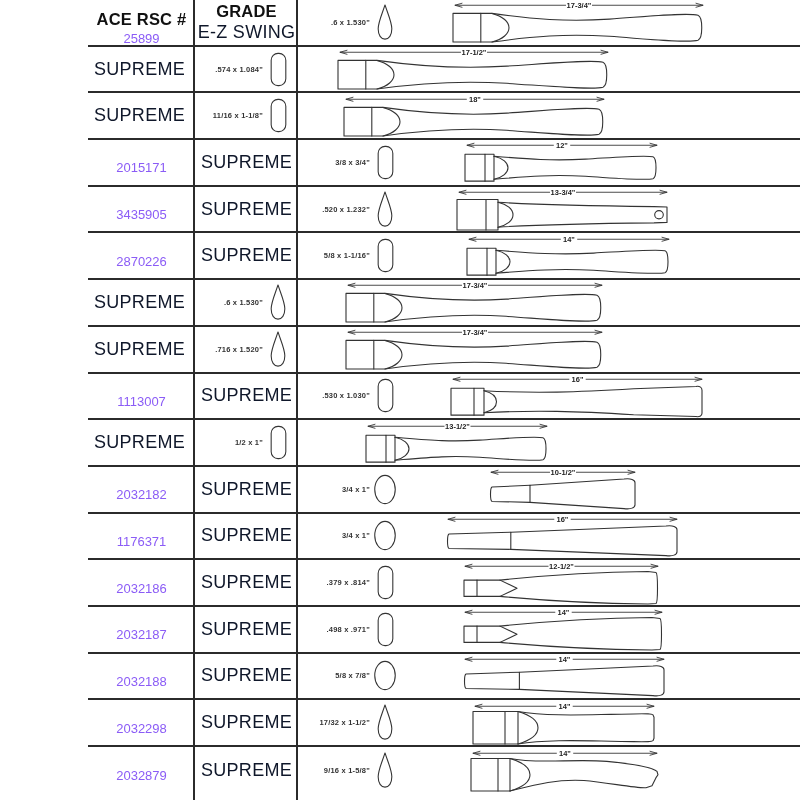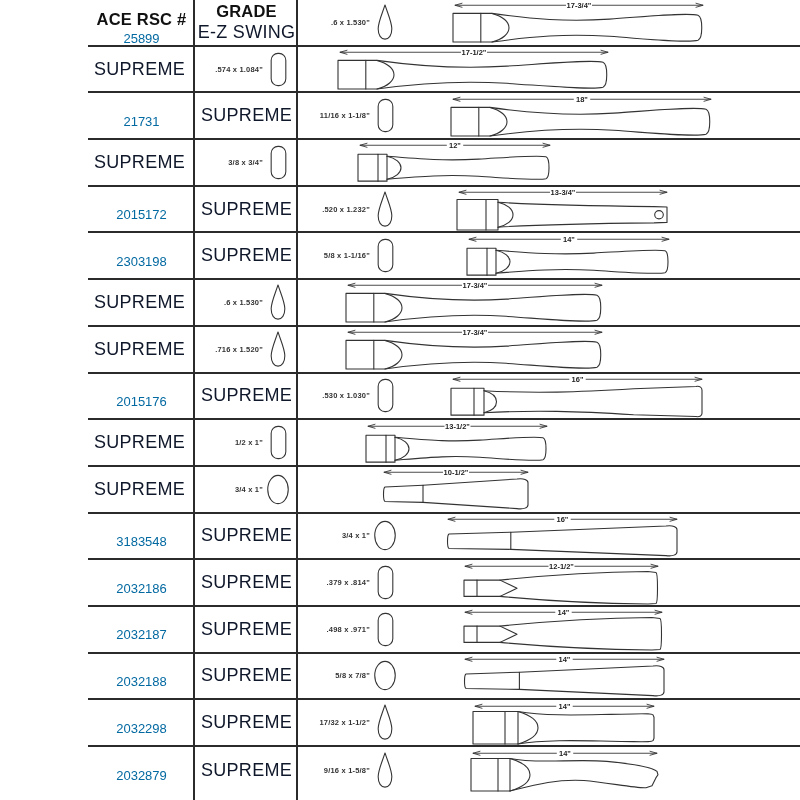--- a/index.html
+++ b/index.html
@@ -8,21 +8,21 @@
   .table{position:absolute;left:88px;top:0;width:712px;height:800px;}
   .vline{position:absolute;top:0;bottom:0;width:2px;background:#2b2b2b;}
   .vline.v1{left:105px;}
   .vline.v2{left:208px;}
   .row{display:flex;height:46.7px;border-bottom:2px solid #2b2b2b;box-sizing:border-box;}
   .row.last{border-bottom:none;}
   .c1{width:107px;display:flex;flex-direction:column;justify-content:center;align-items:center;gap:2px;margin-top:11px;}
   .c2{width:103px;display:flex;flex-direction:column;justify-content:center;align-items:center;gap:1px;}
   .c3{flex:1;display:flex;align-items:center;min-width:0;}
   .hdr{font-size:16.5px;font-weight:bold;color:#111;letter-spacing:0.2px;}
-  .part{font-size:13px;color:#0369a1;}
+  .part{font-size:13px;color:#8b5cf6;}
   .grade{font-size:18px;color:#0f172a;letter-spacing:0.3px;}
   .eyelabel{width:72px;text-align:right;font-size:7.5px;font-weight:bold;color:#333;
             letter-spacing:0.2px;white-space:nowrap;}
   .eyebox{width:30px;display:flex;justify-content:center;align-items:center;}
   .eyebox svg{display:block;}
   .drawing{flex:1;position:relative;height:100%;}
   .drawing svg{position:absolute;top:50%;transform:translateY(-50%);}
   svg path,svg rect,svg circle,svg ellipse{fill:none;stroke:#333;stroke-width:1.1;
             stroke-linejoin:round;stroke-linecap:round;}
   svg .arrow path{stroke-width:0.9;}
@@ -86,24 +86,20 @@
   </g>
   <text x="137.0" y="8">17-1/2"</text>
           <path d="M1,14 L40,14 C80,20 123.3,23 169.9,20 C213.7,17 256.0,13 266.0,16 C271.0,18 271.0,40 266.0,42 C256.0,45 213.7,41 169.9,38 C123.3,35 80,38 40,44 L1,44 Z"></path>
     <path d="M28.8,14 L28.8,44"></path>
     <path d="M40,14 C51,17 57,23 57,29 C57,35 51,41 40,44"></path>
         </svg>
       </div>
     </div>
       </div>
       <div class="row">
-    <div class="c1">
-
-      <div class="part">21731</div>
-    </div>
     <div class="c2">
 
       <div class="grade">SUPREME</div>
     </div>
     <div class="c3">
       <span class="eyelabel">11/16 x 1-1/8"</span>
       <span class="eyebox">
         <svg width="26" height="41" viewBox="0 0 26 42">
               <rect x="6" y="4.5" width="15" height="33" rx="7"></rect>
             </svg>
@@ -116,20 +112,24 @@
   </g>
   <text x="132.0" y="8">18"</text>
           <path d="M1,14 L40,14 C80,20 118.8,23 163.7,20 C205.9,17 246.0,13 256.0,16 C261.0,18 261.0,40 256.0,42 C246.0,45 205.9,41 163.7,38 C118.8,35 80,38 40,44 L1,44 Z"></path>
     <path d="M28.8,14 L28.8,44"></path>
     <path d="M40,14 C51,17 57,23 57,29 C57,35 51,41 40,44"></path>
         </svg>
       </div>
     </div>
       </div>
       <div class="row">
+    <div class="c1">
+
+      <div class="part">2015171</div>
+    </div>
     <div class="c2">
 
       <div class="grade">SUPREME</div>
     </div>
     <div class="c3">
       <span class="eyelabel">3/8 x 3/4"</span>
       <span class="eyebox">
         <svg width="26" height="41" viewBox="0 0 26 42">
               <rect x="6" y="4.5" width="15" height="33" rx="7"></rect>
             </svg>
@@ -145,21 +145,21 @@
     <path d="M21,15 L21,43"></path>
     <path d="M30,17 C65,20 88.2,22 121.5,20 C152.9,18 181.0,15.5 189.0,17.5 C193.0,19 193.0,39 189.0,40.5 C181.0,42.5 152.9,40 121.5,38 C88.2,36 65,38 30,41"></path>
     <path d="M30,17 C39,19 44,24 44,29 C44,34 39,39 30,41"></path>
         </svg>
       </div>
     </div>
       </div>
       <div class="row">
     <div class="c1">
 
-      <div class="part">2015172</div>
+      <div class="part">3435905</div>
     </div>
     <div class="c2">
 
       <div class="grade">SUPREME</div>
     </div>
     <div class="c3">
       <span class="eyelabel">.520 x 1.232"</span>
       <span class="eyebox">
         <svg width="26" height="41" viewBox="0 0 26 42">
               <path d="M13,3 C15.5,11 20,20.5 20,27.5 C20,34 17,38 13,38 C9,38 6,34 6,27.5 C6,20.5 10.5,11 13,3 Z"></path>
@@ -177,21 +177,21 @@
     <path d="M42,16 C80,18.5 107.0,19.5 198.0,20.5 L211.0,21 L211.0,37 L198.0,37.5 C107.0,38.5 80,39.5 42,42"></path>
     <path d="M42,16 C51,18 57,23 57,29 C57,35 51,40 42,42"></path>
     <circle cx="203.0" cy="29" r="4.3"></circle>
         </svg>
       </div>
     </div>
       </div>
       <div class="row">
     <div class="c1">
 
-      <div class="part">2303198</div>
+      <div class="part">2870226</div>
     </div>
     <div class="c2">
 
       <div class="grade">SUPREME</div>
     </div>
     <div class="c3">
       <span class="eyelabel">5/8 x 1-1/16"</span>
       <span class="eyebox">
         <svg width="26" height="41" viewBox="0 0 26 42">
               <rect x="6" y="4.5" width="15" height="33" rx="7"></rect>
@@ -260,21 +260,21 @@
           <path d="M1,14 L40,14 C80,20 117.0,23 161.2,20 C202.8,17 242.0,13 252.0,16 C257.0,18 257.0,40 252.0,42 C242.0,45 202.8,41 161.2,38 C117.0,35 80,38 40,44 L1,44 Z"></path>
     <path d="M28.8,14 L28.8,44"></path>
     <path d="M40,14 C51,17 57,23 57,29 C57,35 51,41 40,44"></path>
         </svg>
       </div>
     </div>
       </div>
       <div class="row">
     <div class="c1">
 
-      <div class="part">2015176</div>
+      <div class="part">1113007</div>
     </div>
     <div class="c2">
 
       <div class="grade">SUPREME</div>
     </div>
     <div class="c3">
       <span class="eyelabel">.530 x 1.030"</span>
       <span class="eyebox">
         <svg width="26" height="41" viewBox="0 0 26 42">
               <rect x="6" y="4.5" width="15" height="33" rx="7"></rect>
@@ -316,20 +316,24 @@
   <text x="92.5" y="8">13-1/2"</text>
           <path d="M1,15 L30,15 L30,43 L1,43 Z"></path>
     <path d="M21,15 L21,43"></path>
     <path d="M30,17 C65,20 83.3,22 114.7,20 C144.3,18 170.0,15.5 178.0,17.5 C182.0,19 182.0,39 178.0,40.5 C170.0,42.5 144.3,40 114.7,38 C83.3,36 65,38 30,41"></path>
     <path d="M30,17 C39,19 44,24 44,29 C44,34 39,39 30,41"></path>
         </svg>
       </div>
     </div>
       </div>
       <div class="row">
+    <div class="c1">
+
+      <div class="part">2032182</div>
+    </div>
     <div class="c2">
 
       <div class="grade">SUPREME</div>
     </div>
     <div class="c3">
       <span class="eyelabel">3/4 x 1"</span>
       <span class="eyebox">
         <svg width="26" height="41" viewBox="0 0 26 42">
               <ellipse cx="13" cy="21" rx="10.5" ry="14.5"></ellipse>
             </svg>
@@ -343,21 +347,21 @@
   <text x="75.0" y="8">10-1/2"</text>
           <path d="M4,21 C2,22 2,35 4,36 L42.0,37 L136.0,43.5 C143.0,44.5 147.0,42.5 147.0,39.5 L147.0,16.5 C147.0,13.5 143.0,11.5 136.0,12.5 L42.0,19 Z"></path>
     <path d="M42.0,19 L42.0,37"></path>
         </svg>
       </div>
     </div>
       </div>
       <div class="row">
     <div class="c1">
 
-      <div class="part">3183548</div>
+      <div class="part">1176371</div>
     </div>
     <div class="c2">
 
       <div class="grade">SUPREME</div>
     </div>
     <div class="c3">
       <span class="eyelabel">3/4 x 1"</span>
       <span class="eyebox">
         <svg width="26" height="41" viewBox="0 0 26 42">
               <ellipse cx="13" cy="21" rx="10.5" ry="14.5"></ellipse>

